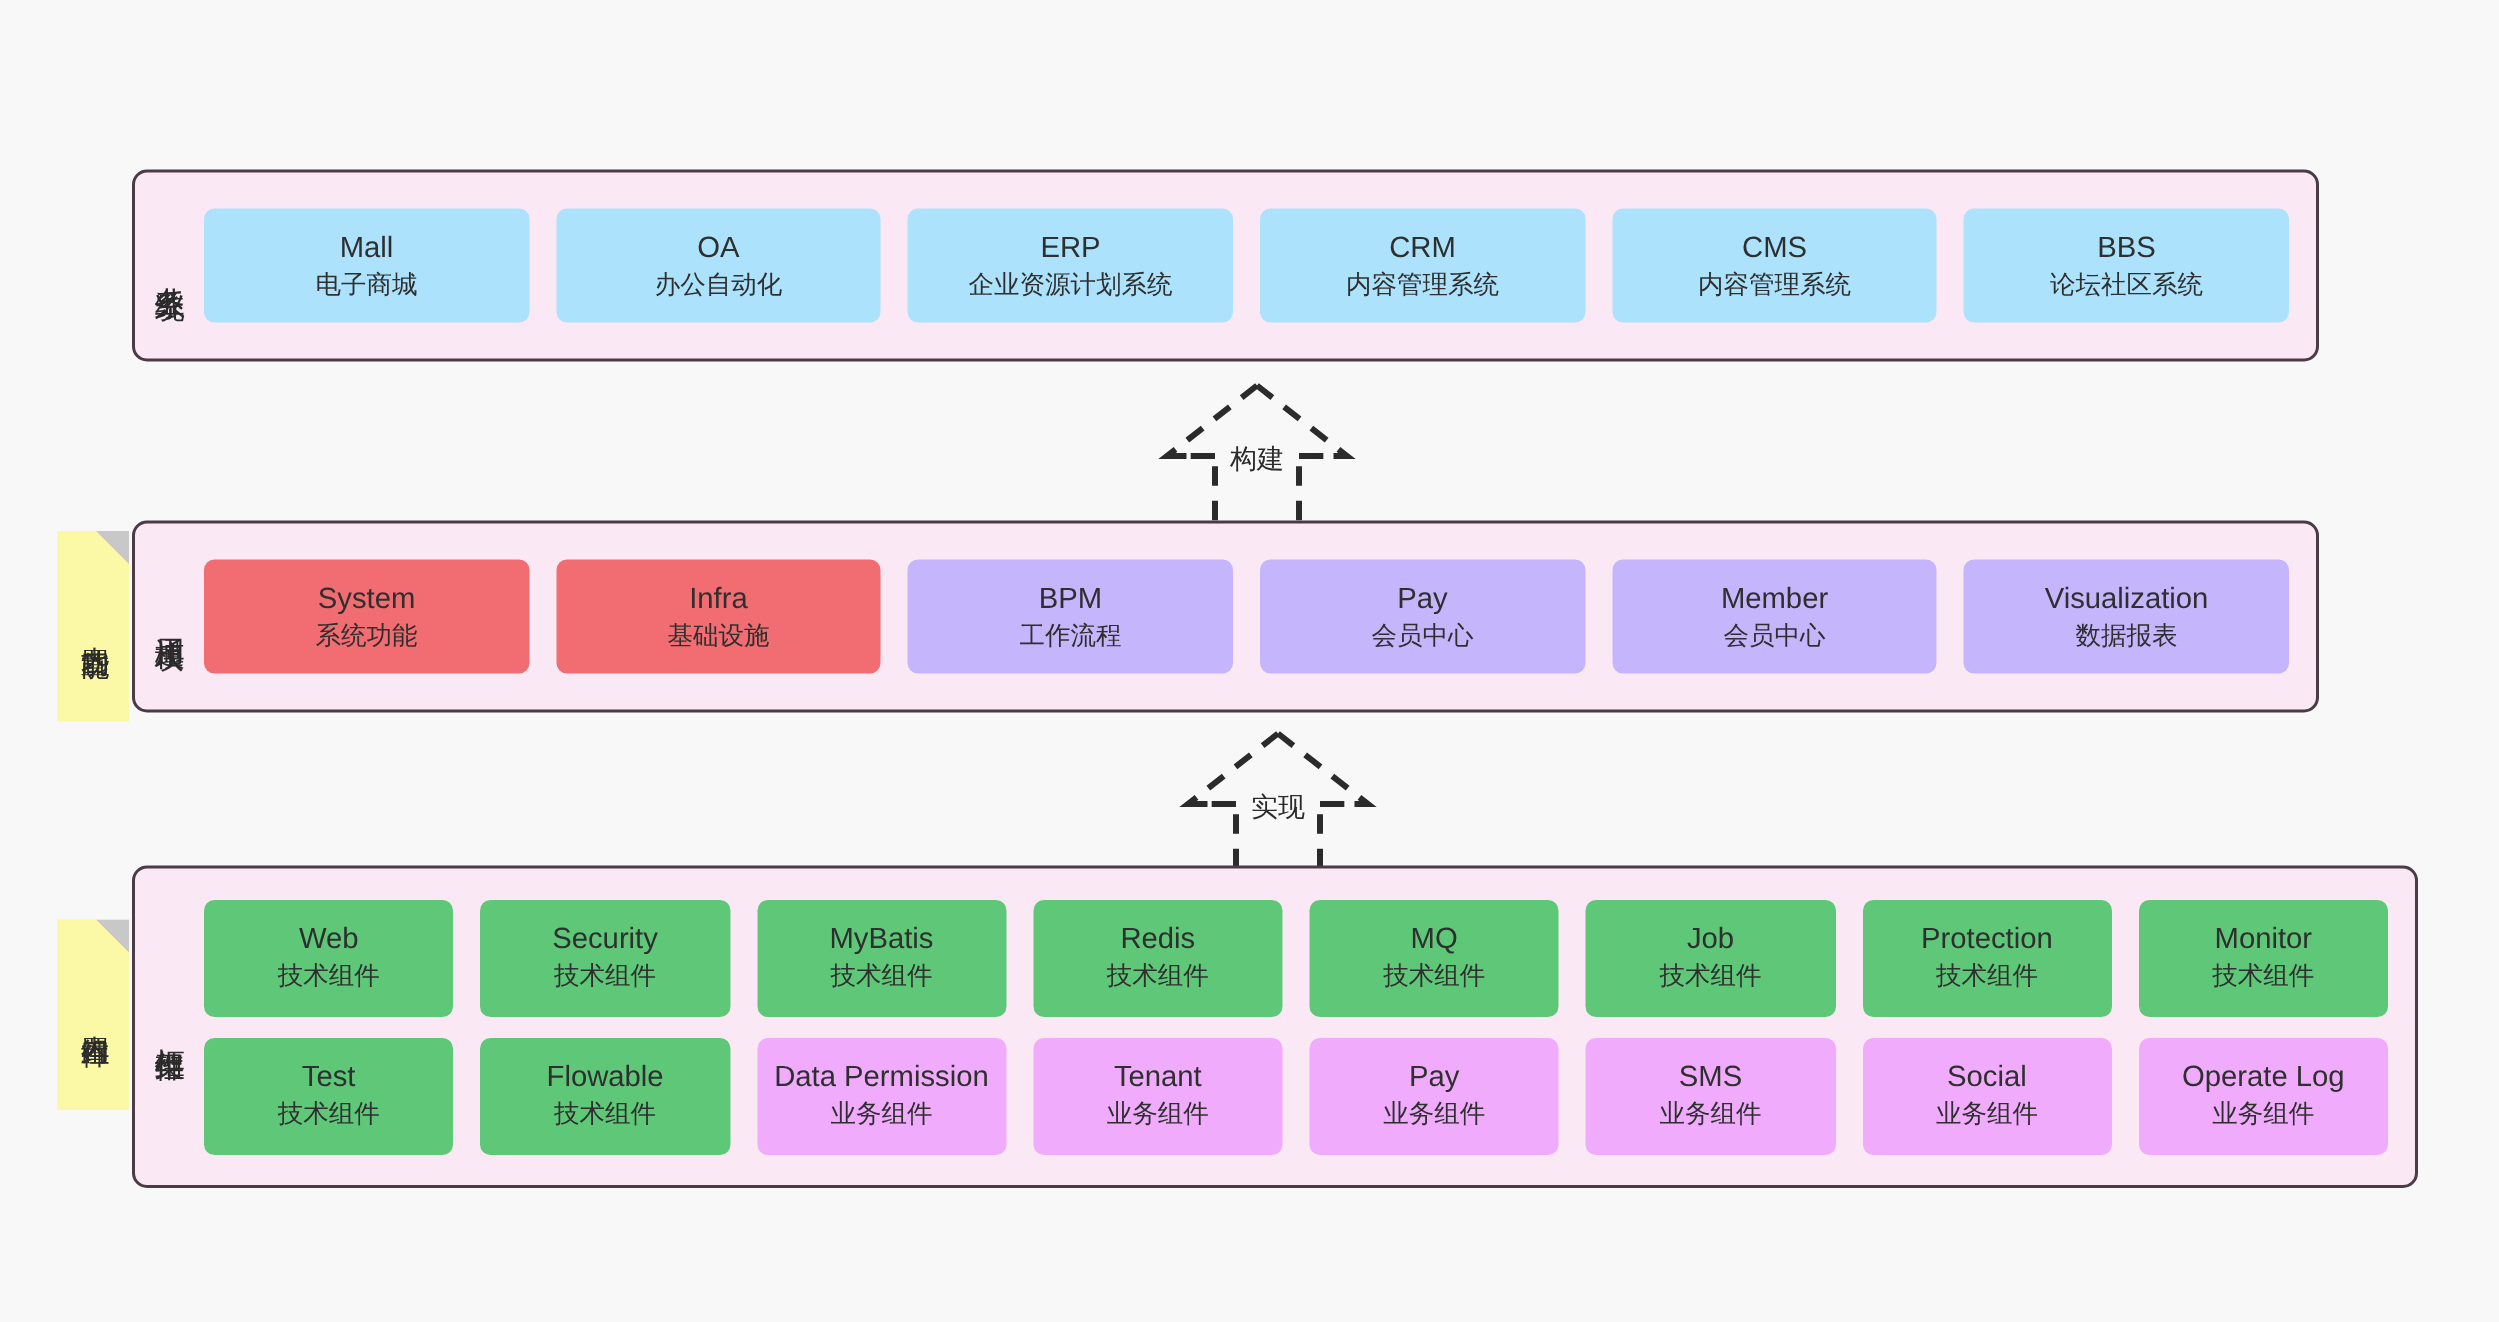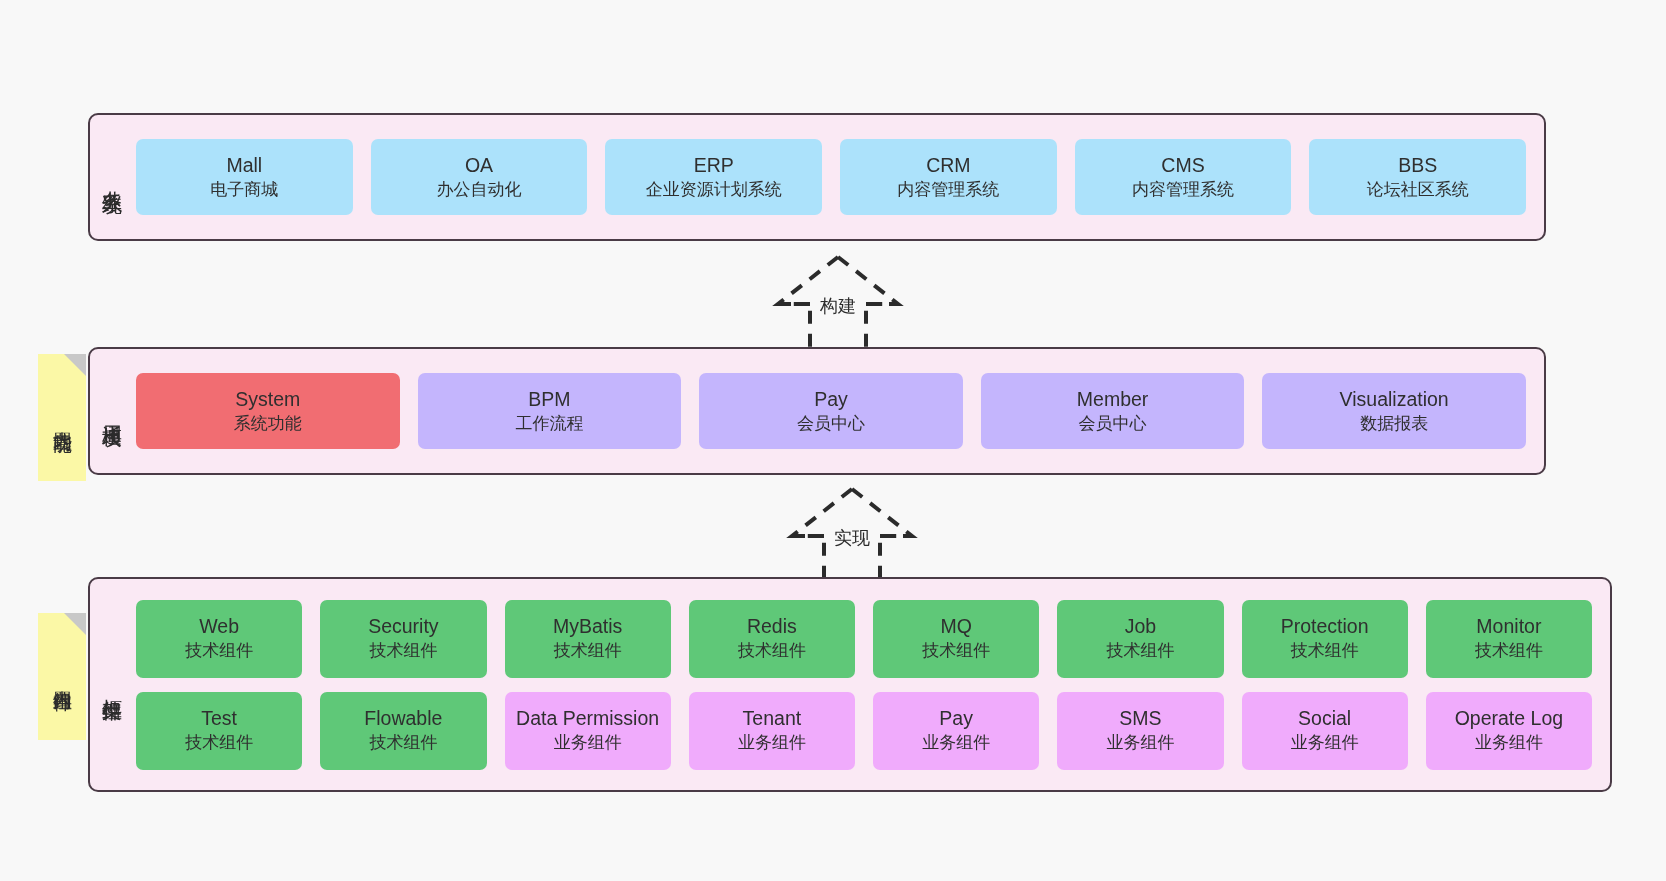--- a/index.html
+++ b/index.html
@@ -202,20 +202,24 @@
   <div class="sticky" id="sticky-common">内置功能</div>
 
   <div class="layer" id="layer-common">
     <div class="layer-title">通用模块</div>
     <div class="layer-body">
       <div class="row">
         <div class="card c-red">
           <span class="en">System</span>
           <span class="cn">系统功能</span>
         </div>
+        <div class="card c-red">
+          <span class="en">Infra</span>
+          <span class="cn">基础设施</span>
+        </div>
         <div class="card c-pink">
           <span class="en">BPM</span>
           <span class="cn">工作流程</span>
         </div>
         <div class="card c-pink">
           <span class="en">Pay</span>
           <span class="cn">会员中心</span>
         </div>
         <div class="card c-pink">
           <span class="en">Member</span>

